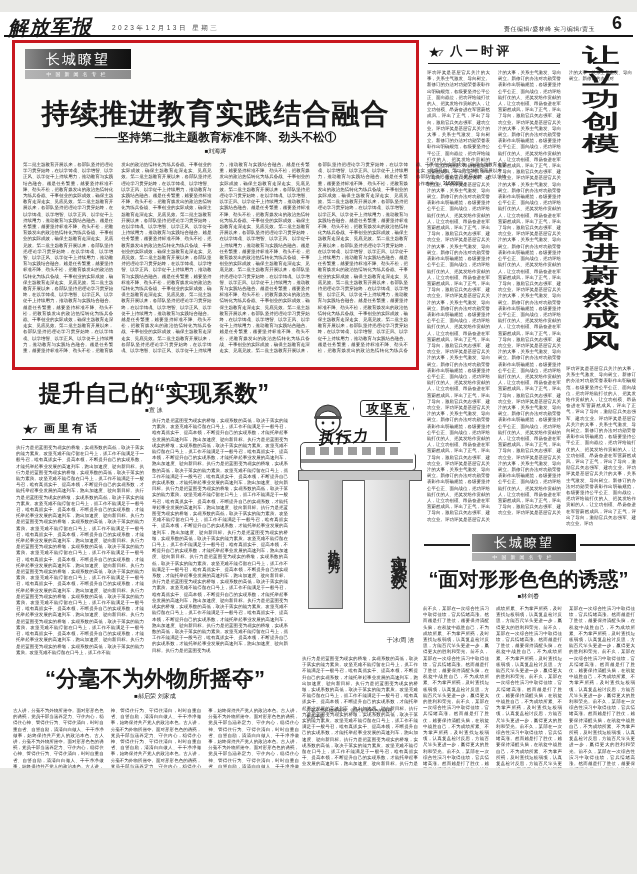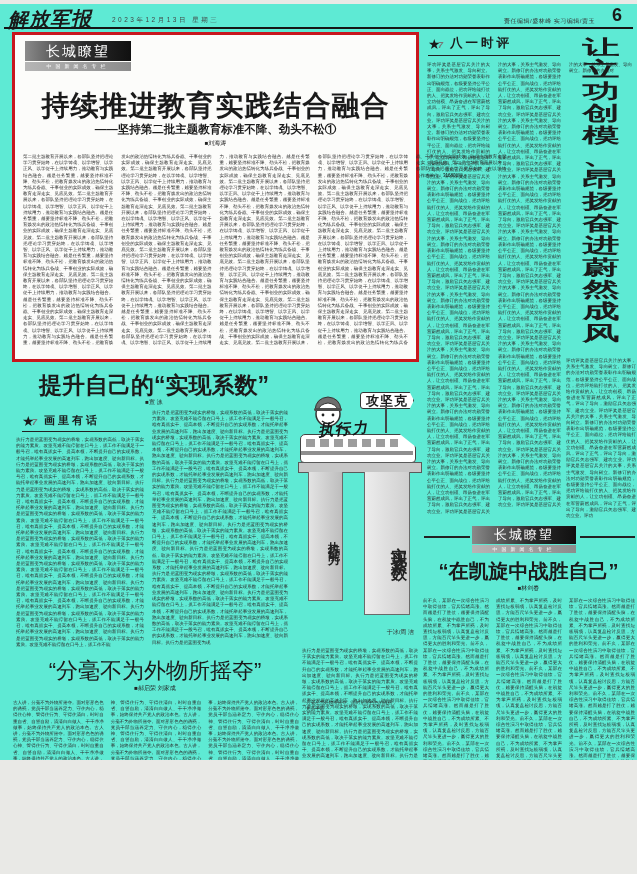--- a/index.html
+++ b/index.html
@@ -1,16 +1,16 @@
 <!DOCTYPE html>
 <html><head>
 <meta charset="utf-8">
 <style>
   html,body{margin:0;padding:0;background:#e9e9e6;}
-  #page{position:relative;width:637px;height:756px;background:#5eead4;margin:4px auto;
+  #page{position:relative;width:637px;height:756px;background:#ffffff;margin:12px auto;
         font-family:"Liberation Sans",sans-serif;color:#1a1a1a;overflow:hidden;}
   .abs{position:absolute;}
 
   
   .logo{left:8px;top:2px;font-family:"DejaVu Serif",serif;font-style:italic;font-weight:bold;
         font-size:20px;letter-spacing:1px;transform:rotate(-1deg);}
   .date{left:112px;top:12px;font-size:6.5px;letter-spacing:2.5px;color:#444;}
   .section-title{left:238px;top:3px;width:160px;text-align:center;font-size:17px;font-weight:900;letter-spacing:8px;}
   .editors{left:470px;top:13px;width:125px;text-align:right;font-size:6px;color:#333;letter-spacing:.5px;}
   .pagenum{left:612px;top:1px;font-size:18px;font-weight:900;}
@@ -77,21 +77,21 @@
   .ct-pier-r{left:66px;top:94px;width:44px;height:142px;background:linear-gradient(90deg,#ededed,#cfcfcf);
              border:1px solid #6a6a6a;border-top:none;}
   .pier-label{writing-mode:vertical-rl;font-weight:900;color:#222;position:absolute;left:0;top:10px;
               width:100%;text-align:center;height:calc(100% - 14px);display:flex;justify-content:center;}
   .ct-pier-l .pier-label{font-size:12px;letter-spacing:4px;}
   .ct-pier-r .pier-label{font-size:16px;letter-spacing:6px;}
   .ct-credit{left:54px;top:250px;width:62px;text-align:right;font-size:6px;color:#333;}
   .ct-soldier{left:4px;top:10px;}
 
   
-  .fh-headline{left:12px;top:652px;width:286px;text-align:center;font-size:22px;font-weight:400;}
+  .fh-headline{left:12px;top:652px;width:286px;text-align:center;font-size:22px;font-weight:700;}
   .fh-author{left:12px;top:680px;width:286px;}
   .fh-body{left:13px;top:696px;width:286px;height:172px;}
 
   
   .lt-rule-l{left:424px;top:532px;width:46px;height:1.5px;background:#222;}
   .lt-rule-r{left:580px;top:532px;width:55px;height:1.5px;background:#222;}
   .lt-badge{left:472px;top:522px;width:104px;height:18px;font-size:13px;line-height:18px;letter-spacing:2px;}
   .lt-badge-sub{left:472px;top:541px;width:104px;height:8px;line-height:8px;}
   .lt-headline{left:422px;top:554px;width:213px;text-align:center;font-size:20px;font-weight:900;}
   .lt-author{left:422px;top:580px;width:213px;}
@@ -181,18 +181,18 @@
   </div>
 
   <div class="abs fh-headline">“分毫不为外物所摇夺”</div>
   <div class="abs byline fh-author">■郝启荣 刘家成</div>
   <div class="abs micro cols3 fh-body">古人讲，分毫不为外物所摇夺。面对形形色色的诱惑，党员干部当涵养定力、守住内心，稳得住心神、管得住行为、守得住清白，时时自重自省、自警自励，清清白白做人、干干净净做事，始终保持共产党人的政治本色。古人讲，分毫不为外物所摇夺。面对形形色色的诱惑，党员干部当涵养定力、守住内心，稳得住心神、管得住行为、守得住清白，时时自重自省、自警自励，清清白白做人、干干净净做事，始终保持共产党人的政治本色。古人讲，分毫不为外物所摇夺。面对形形色色的诱惑，党员干部当涵养定力、守住内心，稳得住心神、管得住行为、守得住清白，时时自重自省、自警自励，清清白白做人、干干净净做事，始终保持共产党人的政治本色。古人讲，分毫不为外物所摇夺。面对形形色色的诱惑，党员干部当涵养定力、守住内心，稳得住心神、管得住行为、守得住清白，时时自重自省、自警自励，清清白白做人、干干净净做事，始终保持共产党人的政治本色。古人讲，分毫不为外物所摇夺。面对形形色色的诱惑，党员干部当涵养定力、守住内心，稳得住心神、管得住行为、守得住清白，时时自重自省、自警自励，清清白白做人、干干净净做事，始终保持共产党人的政治本色。古人讲，分毫不为外物所摇夺。面对形形色色的诱惑，党员干部当涵养定力、守住内心，稳得住心神、管得住行为、守得住清白，时时自重自省、自警自励，清清白白做人、干干净净做事，始终保持共产党人的政治本色。古人讲，分毫不为外物所摇夺。面对形形色色的诱惑，党员干部当涵养定力、守住内心，稳得住心神、管得住行为、守得住清白，时时自重自省、自警自励，清清白白做人、干干净净做事，始终保持共产党人的政治本色。古人讲，分毫不为外物所摇夺。面对形形色色的诱惑，党员干部当涵养定力、守住内心，稳得住心神、管得住行为、守得住清白，时时自重自省、自警自励，清清白白做人、干干净净做事，始终保持共产党人的政治本色。古人讲，分毫不为外物所摇夺。面对形形色色的诱惑，党员干部当涵养定力、守住内心，稳得住心神、管得住行为、守得住清白，时时自重自省、自警自励，清清白白做人、干干净净做事，始终保持共产党人的政治本色。古人讲，分毫不为外物所摇夺。面对形形色色的诱惑，党员干部当涵养定力、守住内心，稳得住心神、管得住行为、守得住清白，时时自重自省、自警自励，清清白白做人、干干净净做事，始终保持共产党人的政治本色。古人讲，分毫不为外物所摇夺。面对形形色色的诱惑，党员干部当涵养定力、守住内心，稳得住心神、管得住行为、守得住清白，时时自重自省、自警自励，清清白白做人、干干净净做事，始终保持共产党人的政治本色。古人讲，分毫不为外物所摇夺。面对形形色色的诱惑，党员干部当涵养定力、守住内心，稳得住心神、管得住行为、守得住清白，时时自重自省、自警自励，清清白白做人、干干净净做事，始终保持共产党人的政治本色。古人讲，分毫不为外物所摇夺。面对形形色色的诱惑，党员干部当涵养定力、守住内心，稳得住心神、管得住行为、守得住清白，时时自重自省、自警自励，清清白白做人、干干净净做事，始终保持共产党人的政治本色。古人讲，分毫不为外物所摇夺。面对形形色色的诱惑，党员干部当涵养定力、守住内心，稳得住心神、管得住行为、守得住清白，时时自重自省、自警自励，清清白白做人、干干净净做事，始终保持共产党人的政治本色。古人讲，分毫不为外物所摇夺。面对形形色色的诱惑，党员干部当涵养定力、守住内心，稳得住心神、管得住行为、守得住清白，时时自重自省、自警自励，清清白白做人、干干净净做事，始终保持共产党人的政治本色。古人讲，分毫不为外物所摇夺。面对形形色色的诱惑，党员干部当涵养定力、守住内心，稳得住心神、管得住行为、守得住清白，时时自重自省、自警自励，清清白白做人、干干净净做事，始终保持共产党人的政治本色。古人讲，分毫不为外物所摇夺。面对形形色色的诱惑，党员干部</div>
 
   <div class="abs lt-rule-l"></div>
   <div class="abs lt-rule-r"></div>
   <div class="abs badge-box lt-badge">长城瞭望</div>
   <div class="abs badge-sub lt-badge-sub">中国新闻名专栏</div>
-  <div class="abs lt-headline">“在凯旋中战胜自己”</div>
+  <div class="abs lt-headline">“面对形形色色的诱惑”</div>
   <div class="abs byline lt-author">■林剑春</div>
   <div class="abs micro cols3 lt-body">前不久，某部在一次综合性演习中取得佳绩，官兵情绪高涨。然而越是打了胜仗，越要保持清醒头脑，在凯旋中战胜自己，不为成绩所累、不为掌声所惑，及时查找短板弱项，认真复盘检讨反思，方能百尺竿头更进一步，赢得更大的胜利和荣光。前不久，某部在一次综合性演习中取得佳绩，官兵情绪高涨。然而越是打了胜仗，越要保持清醒头脑，在凯旋中战胜自己，不为成绩所累、不为掌声所惑，及时查找短板弱项，认真复盘检讨反思，方能百尺竿头更进一步，赢得更大的胜利和荣光。前不久，某部在一次综合性演习中取得佳绩，官兵情绪高涨。然而越是打了胜仗，越要保持清醒头脑，在凯旋中战胜自己，不为成绩所累、不为掌声所惑，及时查找短板弱项，认真复盘检讨反思，方能百尺竿头更进一步，赢得更大的胜利和荣光。前不久，某部在一次综合性演习中取得佳绩，官兵情绪高涨。然而越是打了胜仗，越要保持清醒头脑，在凯旋中战胜自己，不为成绩所累、不为掌声所惑，及时查找短板弱项，认真复盘检讨反思，方能百尺竿头更进一步，赢得更大的胜利和荣光。前不久，某部在一次综合性演习中取得佳绩，官兵情绪高涨。然而越是打了胜仗，越要保持清醒头脑，在凯旋中战胜自己，不为成绩所累、不为掌声所惑，及时查找短板弱项，认真复盘检讨反思，方能百尺竿头更进一步，赢得更大的胜利和荣光。前不久，某部在一次综合性演习中取得佳绩，官兵情绪高涨。然而越是打了胜仗，越要保持清醒头脑，在凯旋中战胜自己，不为成绩所累、不为掌声所惑，及时查找短板弱项，认真复盘检讨反思，方能百尺竿头更进一步，赢得更大的胜利和荣光。前不久，某部在一次综合性演习中取得佳绩，官兵情绪高涨。然而越是打了胜仗，越要保持清醒头脑，在凯旋中战胜自己，不为成绩所累、不为掌声所惑，及时查找短板弱项，认真复盘检讨反思，方能百尺竿头更进一步，赢得更大的胜利和荣光。前不久，某部在一次综合性演习中取得佳绩，官兵情绪高涨。然而越是打了胜仗，越要保持清醒头脑，在凯旋中战胜自己，不为成绩所累、不为掌声所惑，及时查找短板弱项，认真复盘检讨反思，方能百尺竿头更进一步，赢得更大的胜利和荣光。前不久，某部在一次综合性演习中取得佳绩，官兵情绪高涨。然而越是打了胜仗，越要保持清醒头脑，在凯旋中战胜自己，不为成绩所累、不为掌声所惑，及时查找短板弱项，认真复盘检讨反思，方能百尺竿头更进一步，赢得更大的胜利和荣光。前不久，某部在一次综合性演习中取得佳绩，官兵情绪高涨。然而越是打了胜仗，越要保持清醒头脑，在凯旋中战胜自己，不为成绩所累、不为掌声所惑，及时查找短板弱项，认真复盘检讨反思，方能百尺竿头更进一步，赢得更大的胜利和荣光。前不久，某部在一次综合性演习中取得佳绩，官兵情绪高涨。然而越是打了胜仗，越要保持清醒头脑，在凯旋中战胜自己，不为成绩所累、不为掌声所惑，及时查找短板弱项，认真复盘检讨反思，方能百尺竿头更进一步，赢得更大的胜利和荣光。前不久，某部在一次综合性演习中取得佳绩，官兵情绪高涨。然而越是打了胜仗，越要保持清醒头脑，在凯旋中战胜自己，不为成绩所累、不为掌声所惑，及时查找短板弱项，认真复盘检讨反思，方能百尺竿头更进一步，赢得更大的胜利和荣光。前不久，某部在一次综合性演习中取得佳绩，官兵情绪高涨。然而越是打了胜仗，越要保持清醒头脑，在凯旋中战胜自己，不为成绩所累、不为掌声所惑，及时查找短板弱项，认真复盘检讨反思，方能百尺竿头更进一步，赢得更大的胜利和荣光。前不久，某部在一次综合性演习中取得佳绩，官兵情绪高涨。然而越是打了胜仗，越要保持清醒头脑，在凯旋中战胜自己，不为成绩所累、不为掌声所惑，及时查找短板弱项，认真复盘检讨反思，方能百尺竿头更进一步，赢得更大的胜利和荣光。前不久，某部在一次综合性演习中取得佳绩，官兵情绪高涨。然而越是打了胜仗，越要保持清醒头脑，在凯旋中战胜自己，不为成绩所累、不为掌声所惑，及时查找短板弱项，认真复盘检讨反思，方能百尺竿头更进一步，赢得更大的胜利和荣光。前不久，某部在一次综合性演习中取得佳绩，官兵情绪高涨。然而越是打了胜仗，越要保持清醒头脑，在凯旋中战胜自己，不为成绩所累、不为掌声所惑，及时查找短板弱项，认真复盘检讨反思，方能百尺竿头更进一步，赢得更大的胜利和荣光。前不久，某部在一次综合性演习中取得佳绩，官兵情绪高涨。然而越是打</div>
   <div class="abs lt-mark">玉渊潭</div>
 
 </div>
 
 </body></html>

